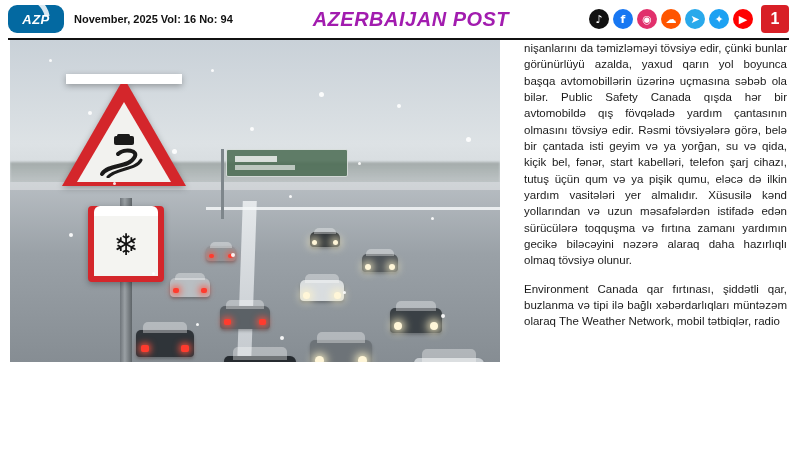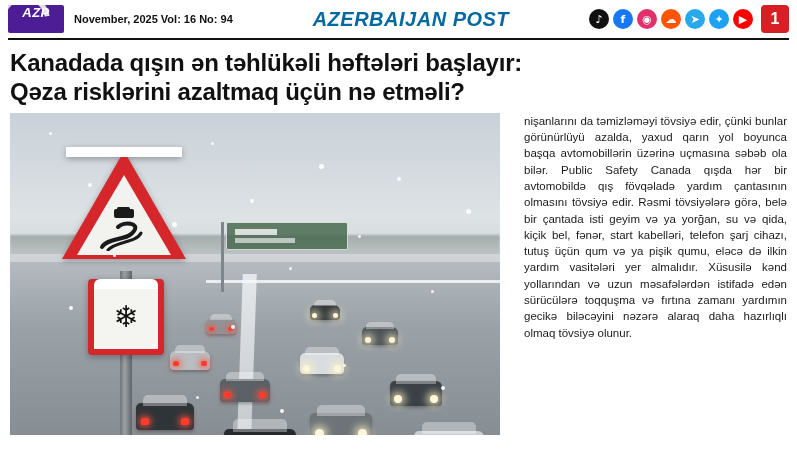--- a/index.html
+++ b/index.html
@@ -27,23 +27,24 @@
     height: 38px;
     background: #ffffff;
     display: flex;
     align-items: center;
     padding: 0 8px;
     box-sizing: border-box;
   }
   .logo-badge {
     width: 56px;
     height: 28px;
-    background: #4c1d95;
-    border-radius: 2px;
-    display: flex;
+    background: #0369a1;
+    border-radius: 9px;
+    display: flex;
+    align-items: center;
     justify-content: center;
     position: relative;
     overflow: hidden;
     flex: 0 0 auto;
   }
   .logo-badge .swoosh {
     position: absolute;
     left: -8px;
     top: -10px;
     width: 40px;
@@ -65,21 +66,21 @@
   .issue-line {
     font-size: 11px;
     font-weight: bold;
     color: #111;
     margin-left: 10px;
     white-space: nowrap;
   }
   .paper-title {
     flex: 1 1 auto;
     text-align: center;
-    color: #0369a1;
+    color: #a21caf;
     font-weight: bold;
     font-size: 20px;
     font-style: italic;
     letter-spacing: 0.5px;
     white-space: nowrap;
   }
   .social {
     display: flex;
     align-items: center;
     gap: 4px;
@@ -359,24 +360,20 @@
       <span class="dot" style="background:#e1306c">◉</span>
       <span class="dot" style="background:#ff5500">☁</span>
       <span class="dot" style="background:#29a9eb">➤</span>
       <span class="dot" style="background:#1da1f2">✦</span>
       <span class="dot" style="background:#ff0000">▶</span>
     </div>
     <div class="page-num">1</div>
   </div>
   <div class="rule"></div>
 
-  <div class="headline">
-    <div>Kanadada qışın ən təhlükəli həftələri başlayır:</div>
-    <div>Qəza risklərini azaltmaq üçün nə etməli?</div>
-  </div>
 
   <div class="content">
 
     <div class="photo-col">
       <div class="photo">
         <div class="sky"></div>
         <div class="treeline"></div>
         <div class="road"></div>
         <div class="median"></div>
         <div class="guardrail"></div>
@@ -470,16 +467,17 @@
           <span class="flake" style="left:88%; top:85%; width:4px; height:4px;"></span>
           <span class="flake" style="left:38%; top:88%; width:3px; height:3px;"></span>
           <span class="flake" style="left:55%; top:92%; width:4px; height:4px;"></span>
           <span class="flake" style="left:21%; top:44%; width:3px; height:3px;"></span>
         </div>
       </div>
     </div>
 
     <div class="text-col">
       <p>nişanlarını da təmizləməyi tövsiyə edir, çünki bunlar görünürlüyü azalda, yaxud qarın yol boyunca başqa avtomobillərin üzərinə uçmasına səbəb ola bilər. Public Safety Canada qışda hər bir avtomobildə qış fövqəladə yardım çantasının olmasını tövsiyə edir. Rəsmi tövsiyələrə görə, belə bir çantada isti geyim və ya yorğan, su və qida, kiçik bel, fənər, start kabelləri, telefon şarj cihazı, tutuş üçün qum və ya pişik qumu, eləcə də ilkin yardım vasitələri yer almalıdır. Xüsusilə kənd yollarından və uzun məsafələrdən istifadə edən sürücülərə toqquşma və fırtına zamanı yardımın gecikə biləcəyini nəzərə alaraq daha hazırlıqlı olmaq tövsiyə olunur.</p>
+      <p>Environment Canada qar fırtınası, şiddətli qar, buzlanma və tipi ilə bağlı xəbərdarlıqları müntəzəm olaraq The Weather Network, mobil tətbiqlər, radio</p>
     </div>
 
   </div>
 </div>
 
 </body></html>

